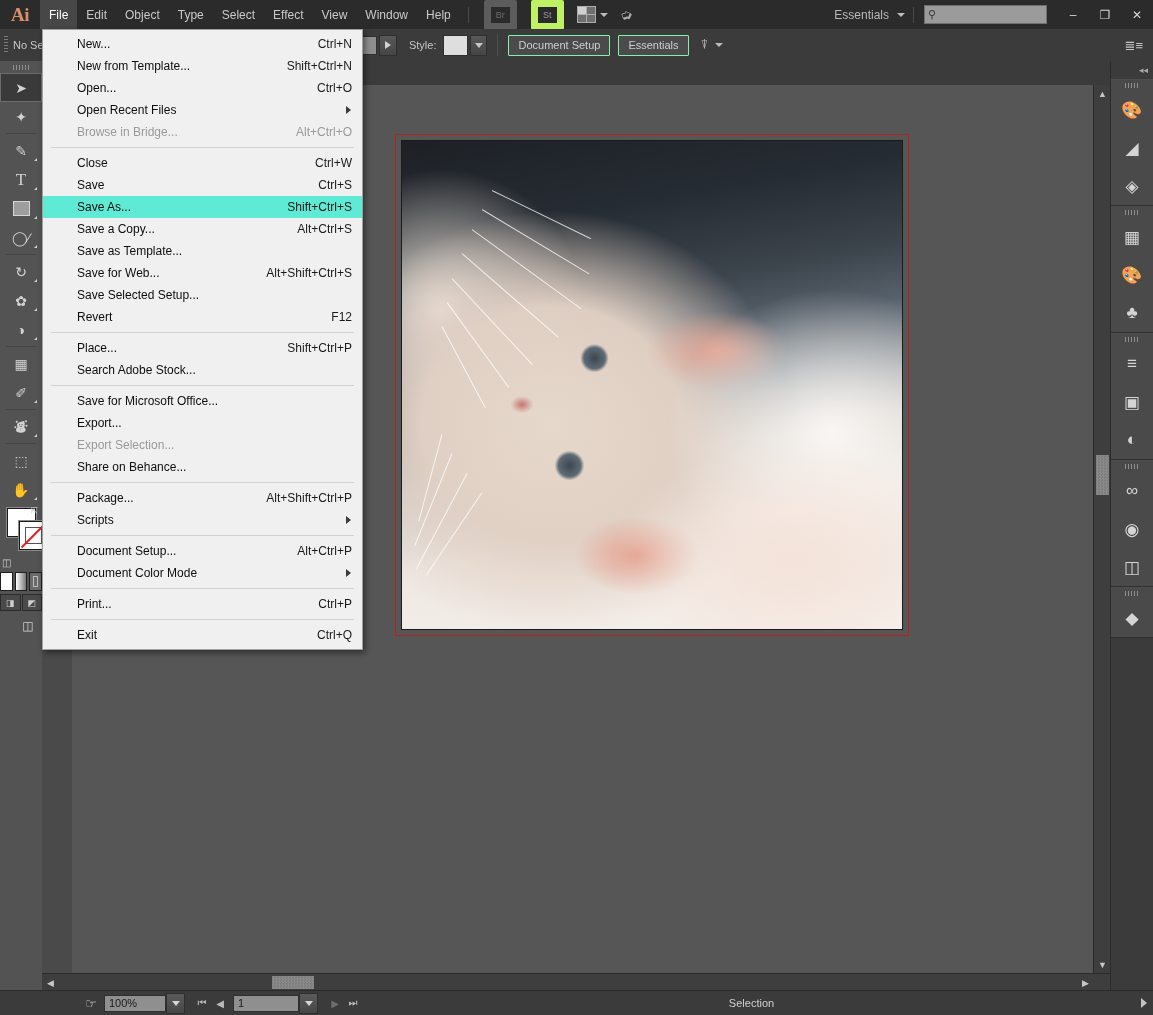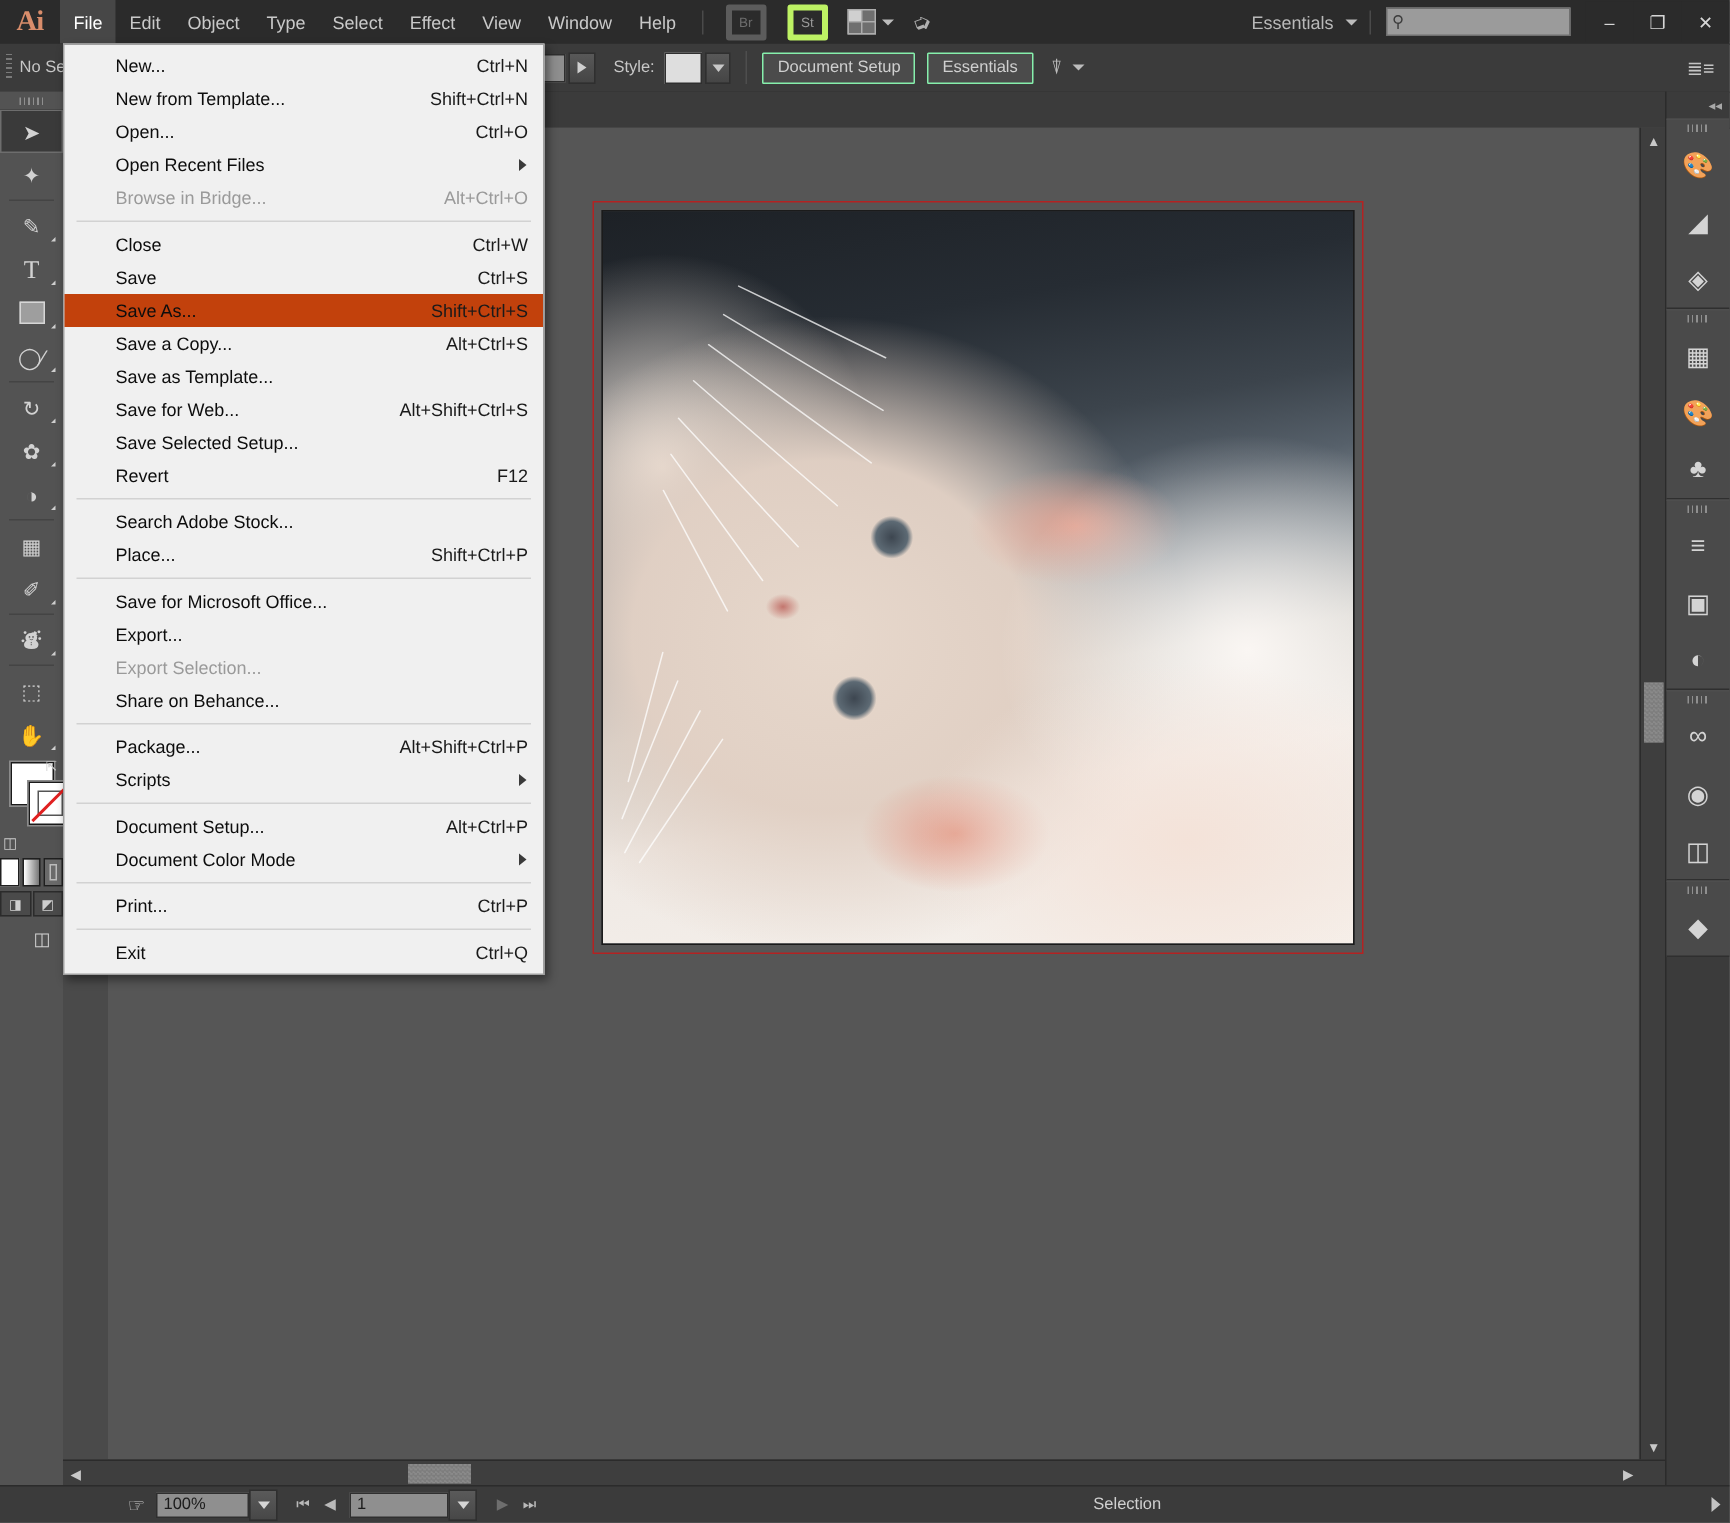--- a/index.html
+++ b/index.html
@@ -29,21 +29,21 @@
     height:29px;padding:0 9px;display:flex;align-items:center;
     color:#c9c9c9;font-size:12px;white-space:nowrap;cursor:default;
   }
   .menu-item.active{background:#474747;color:#ffffff;}
   .mb-sep{width:1px;height:16px;background:#4a4a4a;margin:0 8px;}
   .mb-icon{
     width:22px;height:17px;margin:0 7px;
     display:flex;align-items:center;justify-content:center;
     font-size:9px;color:#9a9a9a;
   }
-  .mb-icon.boxed{border:4px solid #bef264;border-radius:2px;width:19px;height:16px;}
+  .mb-icon.boxed{border:7px solid #bef264;border-radius:2px;width:19px;height:16px;}
   .mb-icon.dim{color:#6d6d6d;border-color:#5c5c5c;}
   .arrangement{display:flex;align-items:center;margin-left:6px;}
   .arr-grid{width:17px;height:15px;border:1px solid #adadad;display:grid;
     grid-template-columns:1fr 1fr;grid-template-rows:1fr 1fr;gap:1px;background:#adadad;}
   .arr-grid i{background:#6f6f6f;display:block;}
   .arr-grid i:first-child{background:#d0d0d0;}
   .caret{
     width:0;height:0;border-left:4px solid transparent;border-right:4px solid transparent;
     border-top:4px solid #bcbcbc;margin-left:4px;
   }
@@ -264,21 +264,21 @@
     box-shadow:2px 3px 6px rgba(0,0,0,.45);
     padding:3px 0;z-index:50;
     font-size:12px;color:#0d0d0d;
   }
   .mrow{
     height:22px;display:flex;align-items:center;padding:0 10px 0 34px;
     position:relative;white-space:nowrap;
   }
   .mrow .lbl{flex:1;}
   .mrow .acc{color:#1a1a1a;font-size:12px;margin-left:20px;}
-  .mrow.hl{background:#c2410c;}
+  .mrow.hl{background:#5eead4;}
   .mrow.disabled .lbl,.mrow.disabled .acc{color:#9a9a9a;}
   .mrow .submark{
     position:absolute;right:11px;top:50%;margin-top:-4px;
     width:0;height:0;border-top:4px solid transparent;border-bottom:4px solid transparent;border-left:5px solid #3a3a3a;
   }
   .msep{height:1px;background:#d2d2d2;margin:4px 8px 4px 8px;}
 </style>
 </head>
 <body>
 
@@ -604,26 +604,26 @@
       <span class="acc"></span>
     </div>
     <div class="mrow">
       <span class="lbl">Revert</span>
       <span class="acc">F12</span>
     </div>
 
     <div class="msep"></div>
 
     <div class="mrow">
+      <span class="lbl">Place...</span>
+      <span class="acc">Shift+Ctrl+P</span>
+    </div>
+    <div class="mrow">
       <span class="lbl">Search Adobe Stock...</span>
       <span class="acc"></span>
-    </div>
-    <div class="mrow">
-      <span class="lbl">Place...</span>
-      <span class="acc">Shift+Ctrl+P</span>
     </div>
 
     <div class="msep"></div>
 
     <div class="mrow">
       <span class="lbl">Save for Microsoft Office...</span>
       <span class="acc"></span>
     </div>
     <div class="mrow">
       <span class="lbl">Export...</span>

